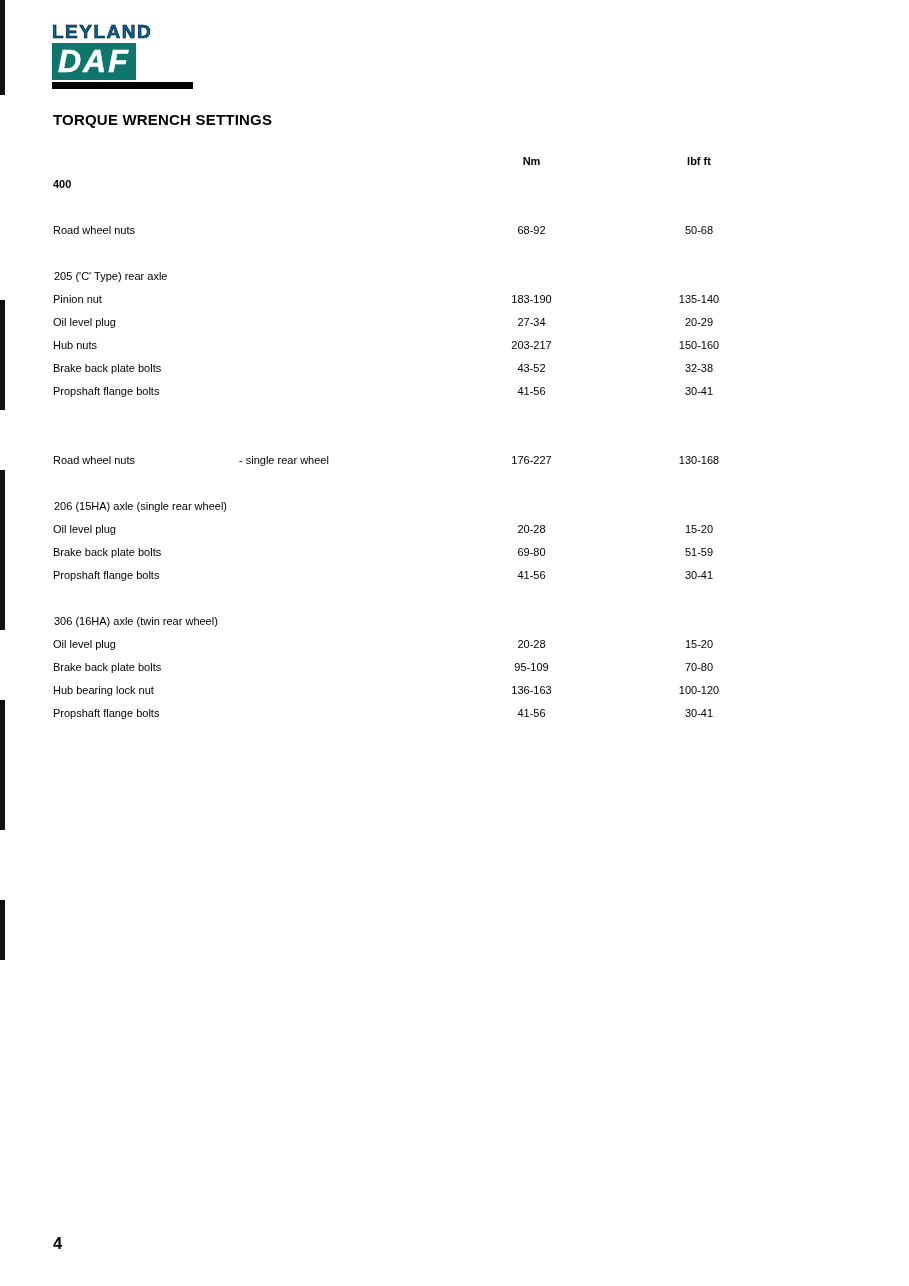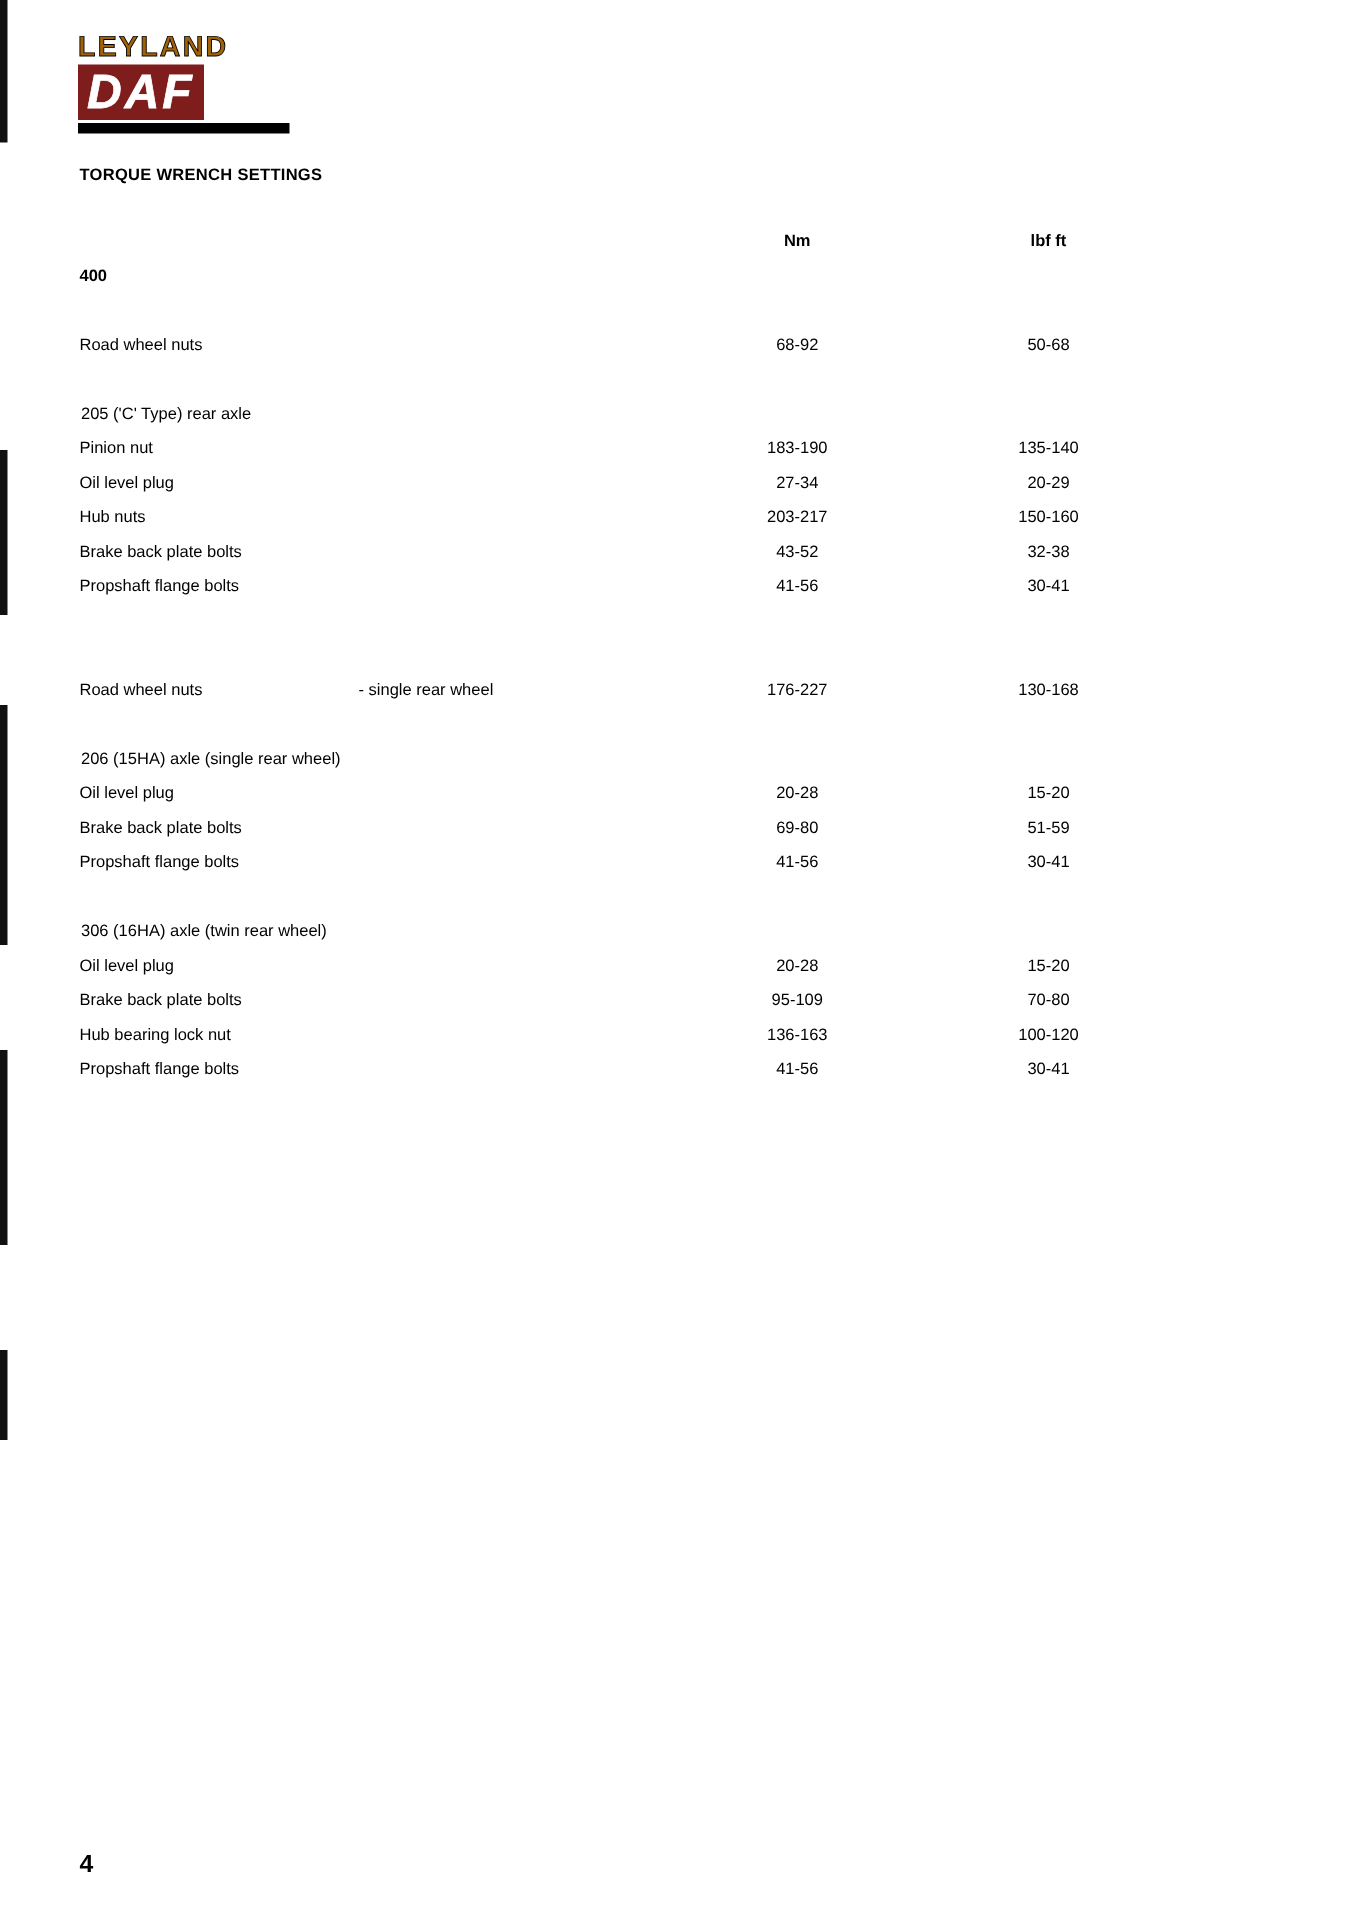--- a/index.html
+++ b/index.html
@@ -35,27 +35,27 @@
     left: 52px;
     top: 22px;
     width: 150px;
   }
   .logo-leyland {
     font-family: "Liberation Sans", sans-serif;
     font-weight: bold;
     font-size: 19px;
     letter-spacing: 1.5px;
     line-height: 20px;
-    color: #a16207;
+    color: #0369a1;
     -webkit-text-stroke: 0.6px #000;
   }
   .logo-daf-wrap {
     position: relative;
     margin-top: 1px;
-    background: #7f1d1d;
+    background: #0f766e;
     padding: 2px 6px 3px 6px;
     display: inline-block;
   }
   .logo-daf {
     font-family: "Liberation Sans", sans-serif;
     font-weight: bold;
     font-style: italic;
     font-size: 32px;
     line-height: 32px;
     letter-spacing: 2px;
@@ -67,21 +67,21 @@
     width: 141px;
     height: 7px;
     background: #000;
   }
 
   
   .doc-title {
     position: absolute;
     left: 53px;
     top: 111px;
-    font-size: 11px;
+    font-size: 15px;
     font-weight: bold;
     letter-spacing: 0.2px;
   }
 
   
   .table {
     position: absolute;
     left: 53px;
     top: 155px;
     width: 700px;

